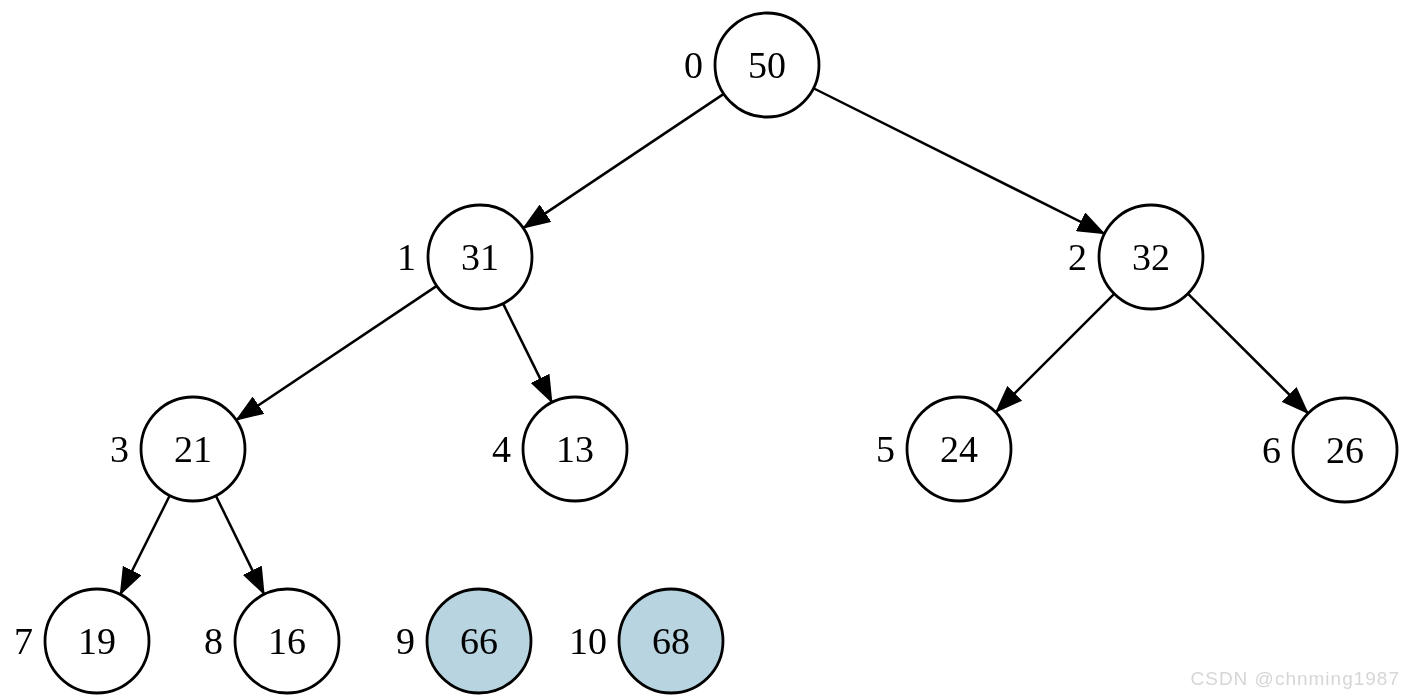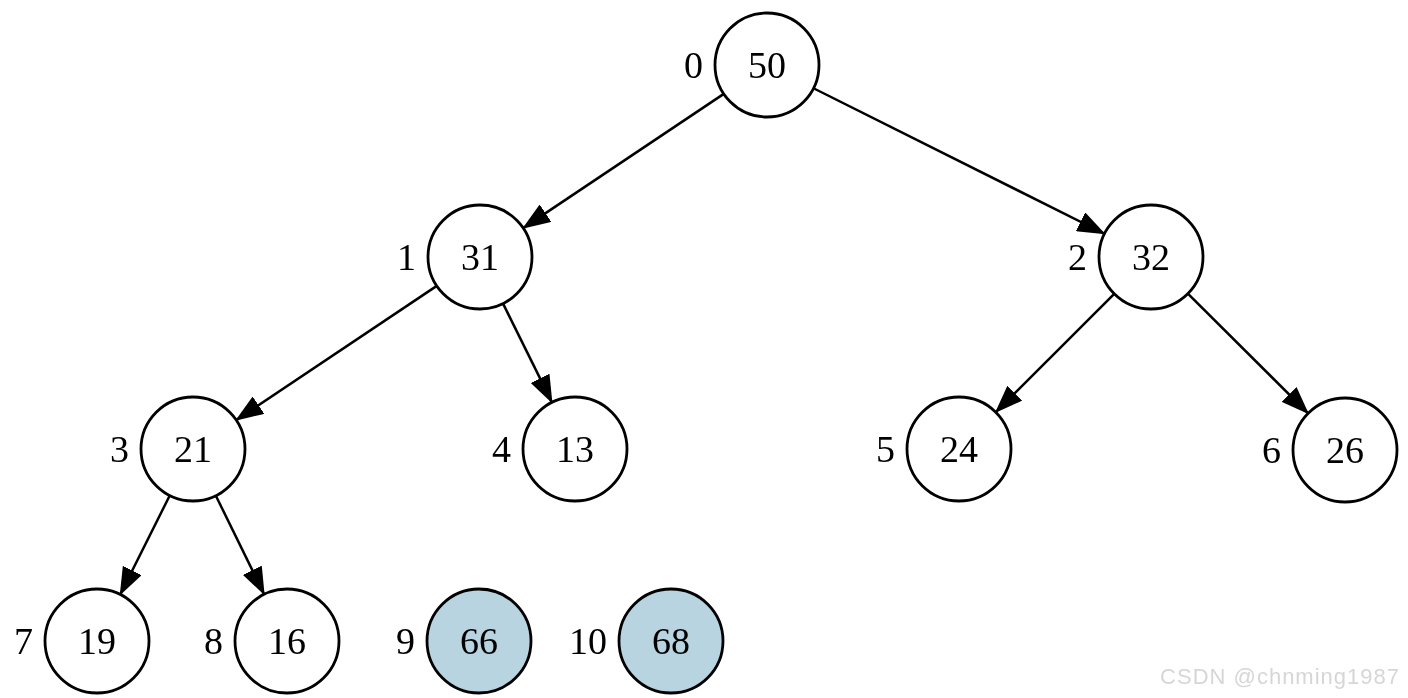--- a/index.html
+++ b/index.html
@@ -26,21 +26,21 @@
   .node-text {
     font-family: "Liberation Serif", serif;
     font-size: 38px;
     fill: #000000;
   }
   .watermark {
     position: absolute;
     right: 8px;
     bottom: 8px;
     font-family: "Liberation Sans", sans-serif;
-    font-size: 22px;
+    font-size: 19px;
     letter-spacing: 1px;
     user-select: none;
     white-space: nowrap;
   }
 </style>
 </head>
 <body>
 
 <div class="stage">
   <svg id="tree-svg" viewBox="0 0 1408 698">

